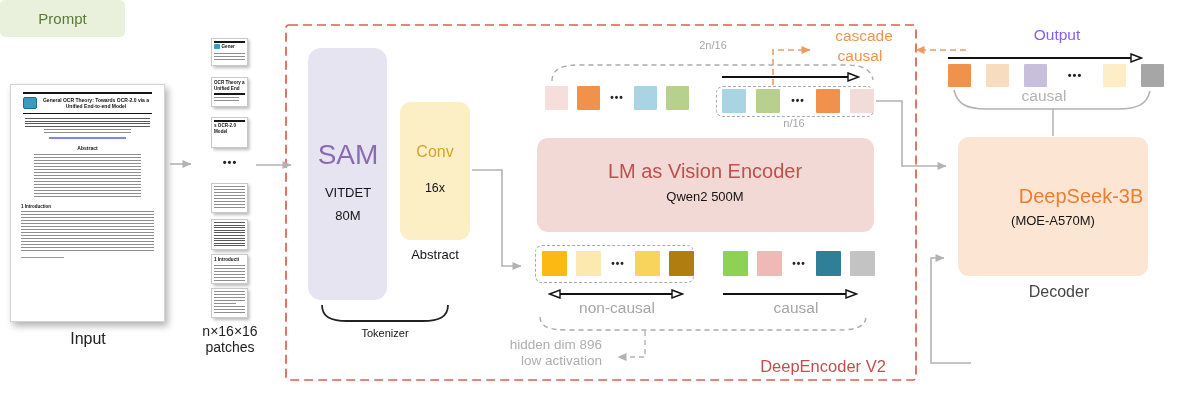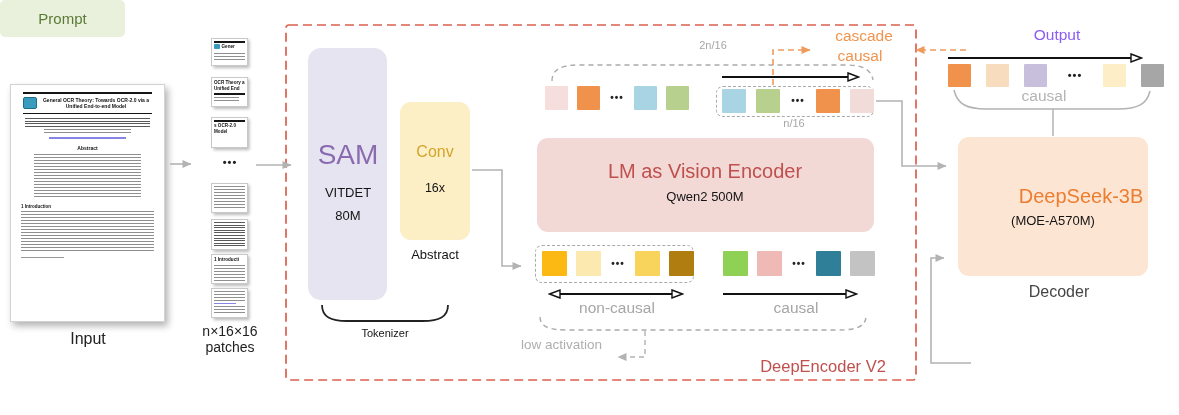--- a/index.html
+++ b/index.html
@@ -173,20 +173,21 @@
       <div class="tok-ell">•••</div>
       <div class="tok" style="background: rgb(47, 127, 153);"></div>
       <div class="tok" style="background: rgb(195, 195, 195);"></div>
     </div>
 
   <div class="abs ctr t-gray t-label" style="left:713px;top:39px;">2n/16</div>
   <div class="abs ctr t-gray t-label" style="left:794px;top:117px;">n/16</div>
   <div class="abs ctr t-gray" style="left:617px;top:299px;font-size:15.5px;">non-causal</div>
   <div class="abs ctr t-gray" style="left:796px;top:299px;font-size:15.5px;">causal</div>
   <div class="abs rt" style="left:470px;top:337px;width:132px;font-size:13.5px;color:#aeaeae;line-height:1.2;">
+    <div>hidden dim 896</div>
     <div>low activation</div>
   </div>
 
   <div class="abs ctr t-orange" style="left:864px;top:27px;font-size:15.5px;">cascade</div>
   <div class="abs ctr t-orange" style="left:860px;top:47px;font-size:15.5px;">causal</div>
 
   <div class="abs ctr t-red" style="left:823px;top:357px;font-size:16.5px;">DeepEncoder V2</div>
 
   <div class="modbox ds-box"></div>
   <div class="abs ctr t-ds" style="left:1053px;top:185px;">DeepSeek-3B</div>

